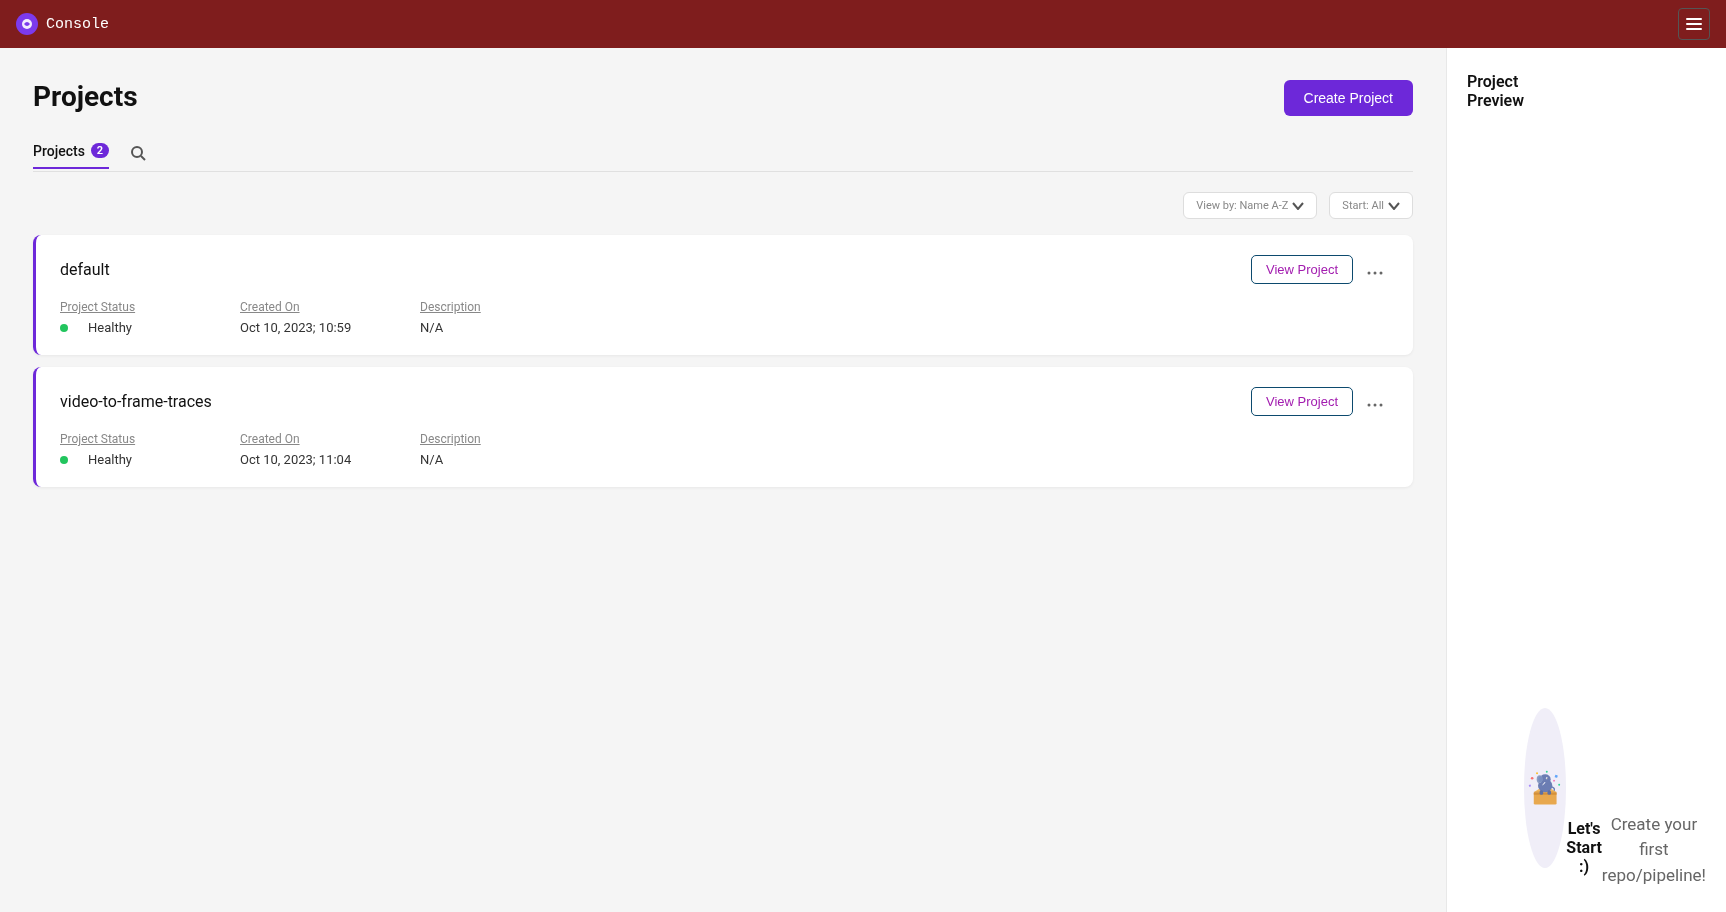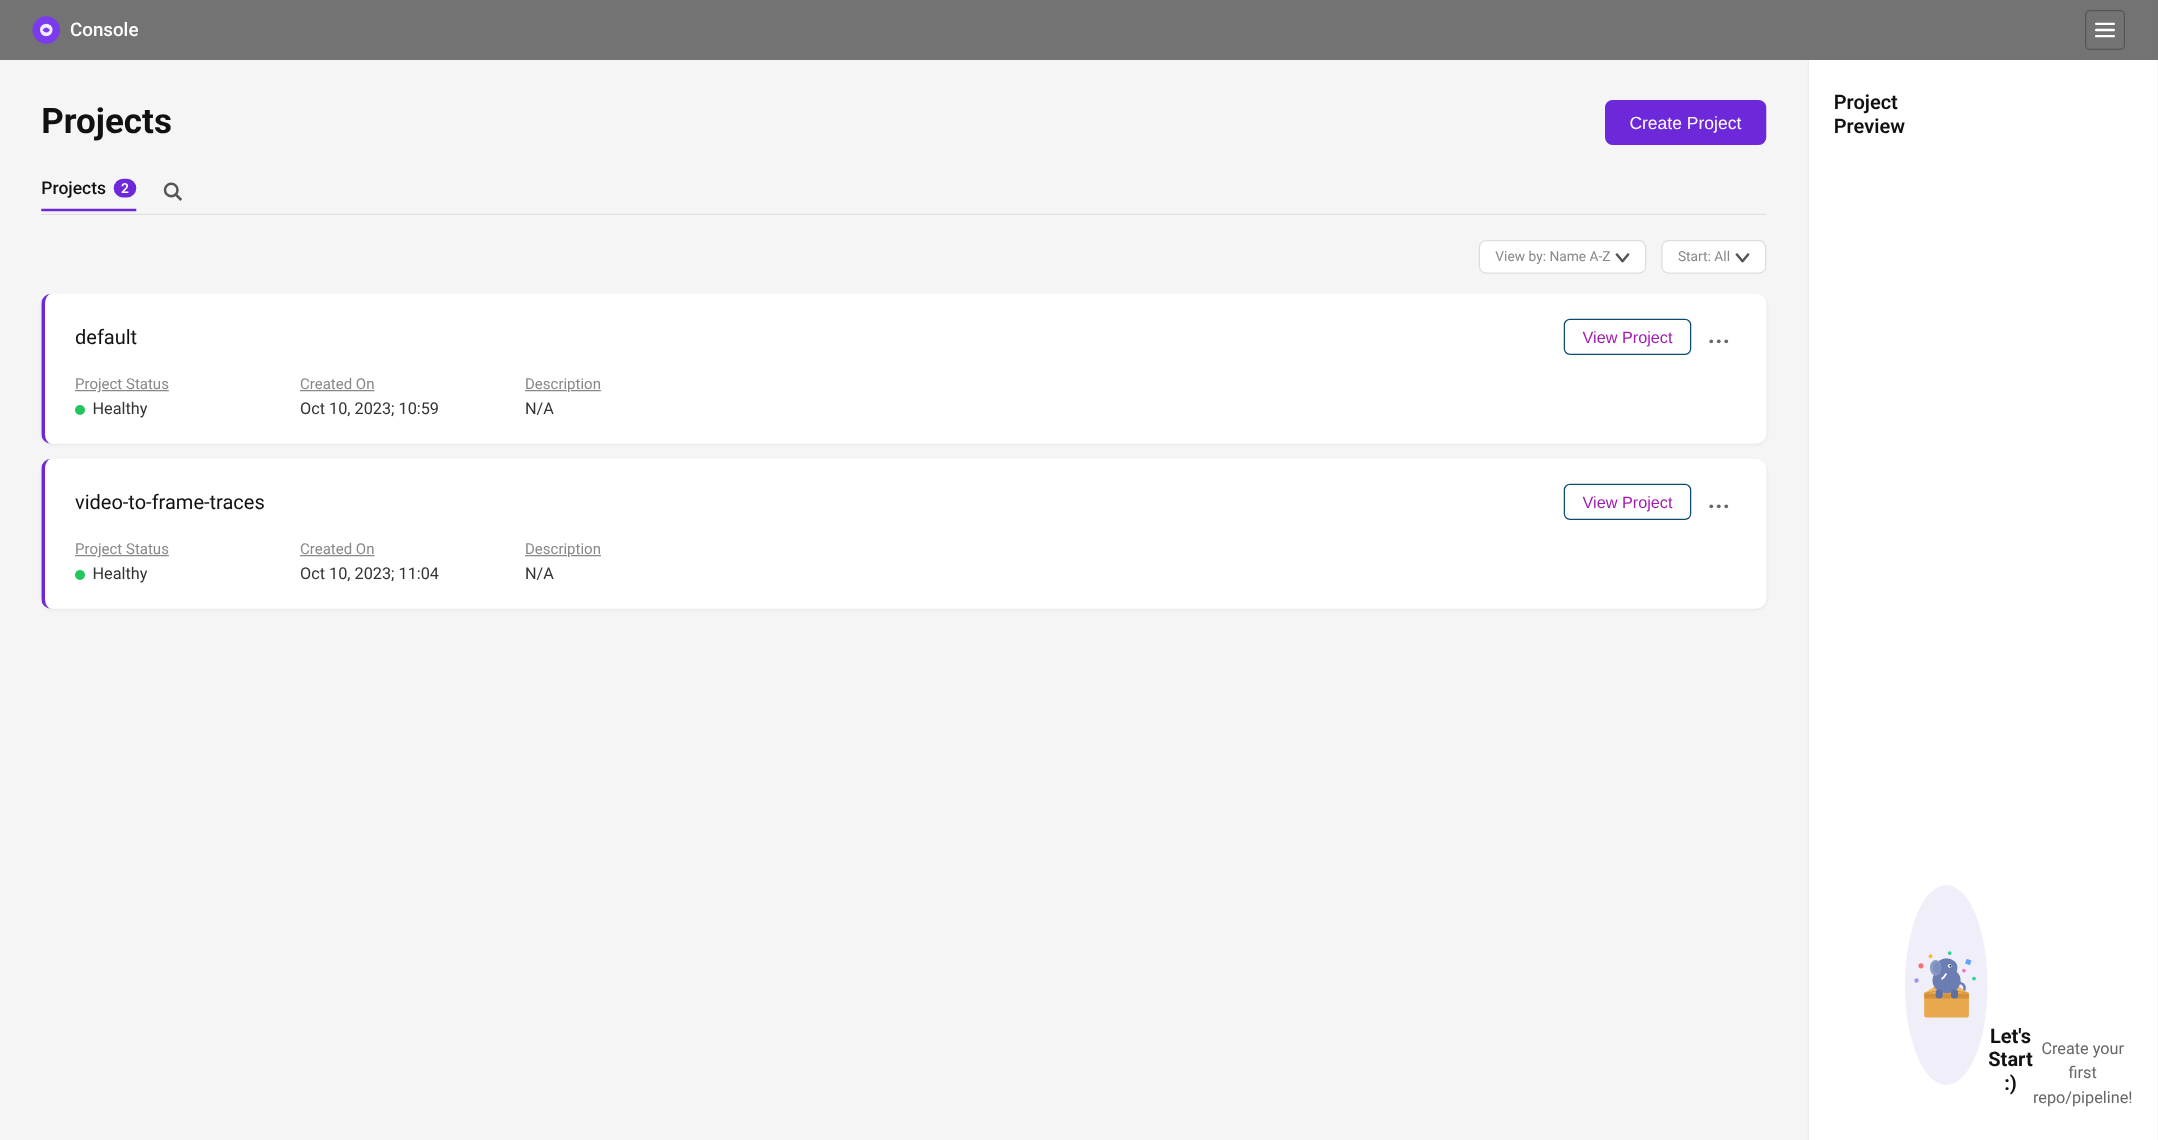--- a/index.html
+++ b/index.html
@@ -1,28 +1,29 @@
 <!DOCTYPE html>
 <html><head>
   <meta charset="utf-8">
   <style>
     * { box-sizing: border-box; margin: 0; padding: 0; }
     body { font-family: -apple-system, BlinkMacSystemFont, 'Segoe UI', Roboto, sans-serif; background: #f5f5f5; color: #333; height: 912px; overflow: hidden; }
 
     
     .topbar {
-      background: #737373;
+      background: #7f1d1d;
       height: 48px;
       display: flex;
       align-items: center;
       justify-content: space-between;
-      padding: 0 26px;
+      padding: 0 16px;
       position: fixed;
       top: 0; left: 0; right: 0;
       z-index: 100;
+      font-family: Liberation Mono, monospace;
     }
     .topbar-left { display: flex; align-items: center; gap: 8px; }
     .topbar-logo {
       width: 22px; height: 22px;
       background: #7c3aed;
       border-radius: 50%;
       display: flex; align-items: center; justify-content: center;
       color: white; font-size: 12px; font-weight: bold;
     }
     .topbar-title { color: white; font-size: 15px; font-weight: 500; }
@@ -154,21 +155,21 @@
     .project-meta {
       display: grid;
       grid-template-columns: 180px 180px 1fr;
       gap: 0;
     }
     .meta-label {
       font-size: 12px; color: #888; margin-bottom: 6px; text-decoration: underline;
     }
     .meta-value {
       font-size: 13px; color: #333;
-      display: flex; align-items: center; gap: 6px;
+      display: flex; align-items: center; gap: 20px;
     }
     .status-dot {
       width: 8px; height: 8px; border-radius: 50%;
       background: #22c55e;
       display: inline-block;
       flex-shrink: 0;
     }
 
     
     .sidebar-preview {
@@ -199,21 +200,21 @@
     .elephant-svg {
       width: 130px; height: 130px;
     }
 
     .lets-start-title {
       font-size: 16px; font-weight: 700; color: #111;
       margin-bottom: 12px;
       text-align: center;
     }
     .lets-start-desc {
-      font-size: 13px; color: #666;
+      font-size: 17px; color: #666;
       text-align: center;
       line-height: 1.5;
     }
 
     
     .chevron { display: inline-block; }
   </style>
 </head>
 <body>
 

